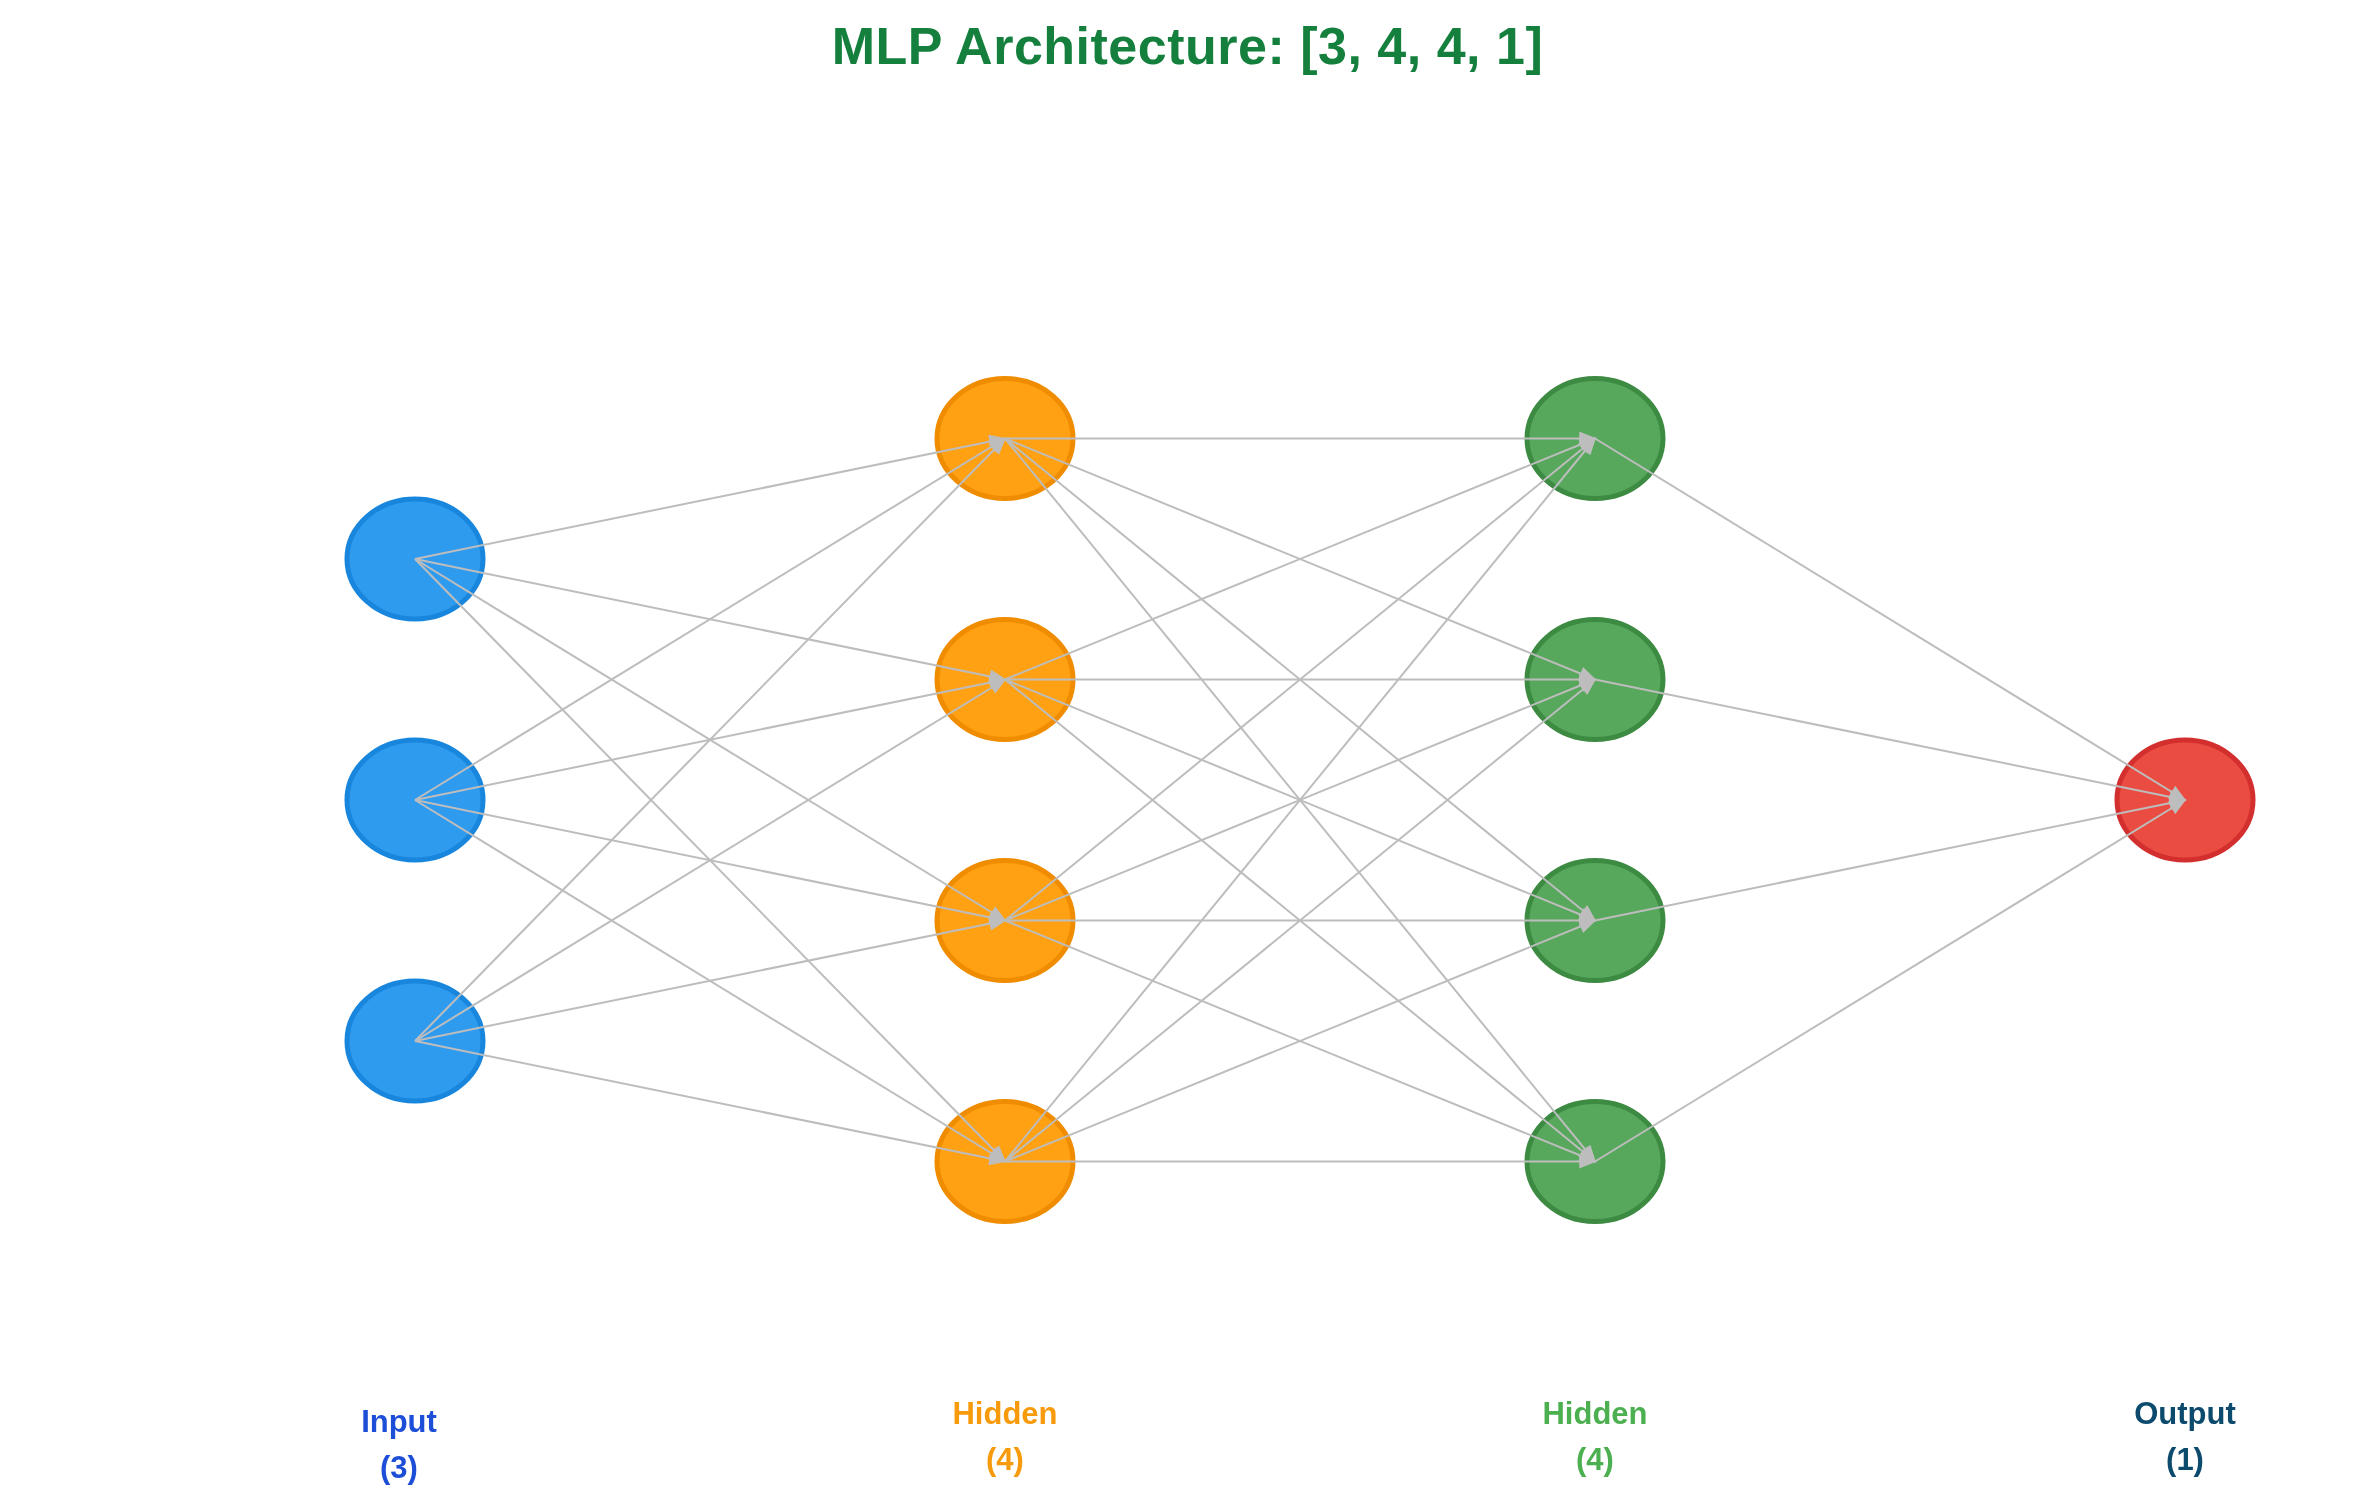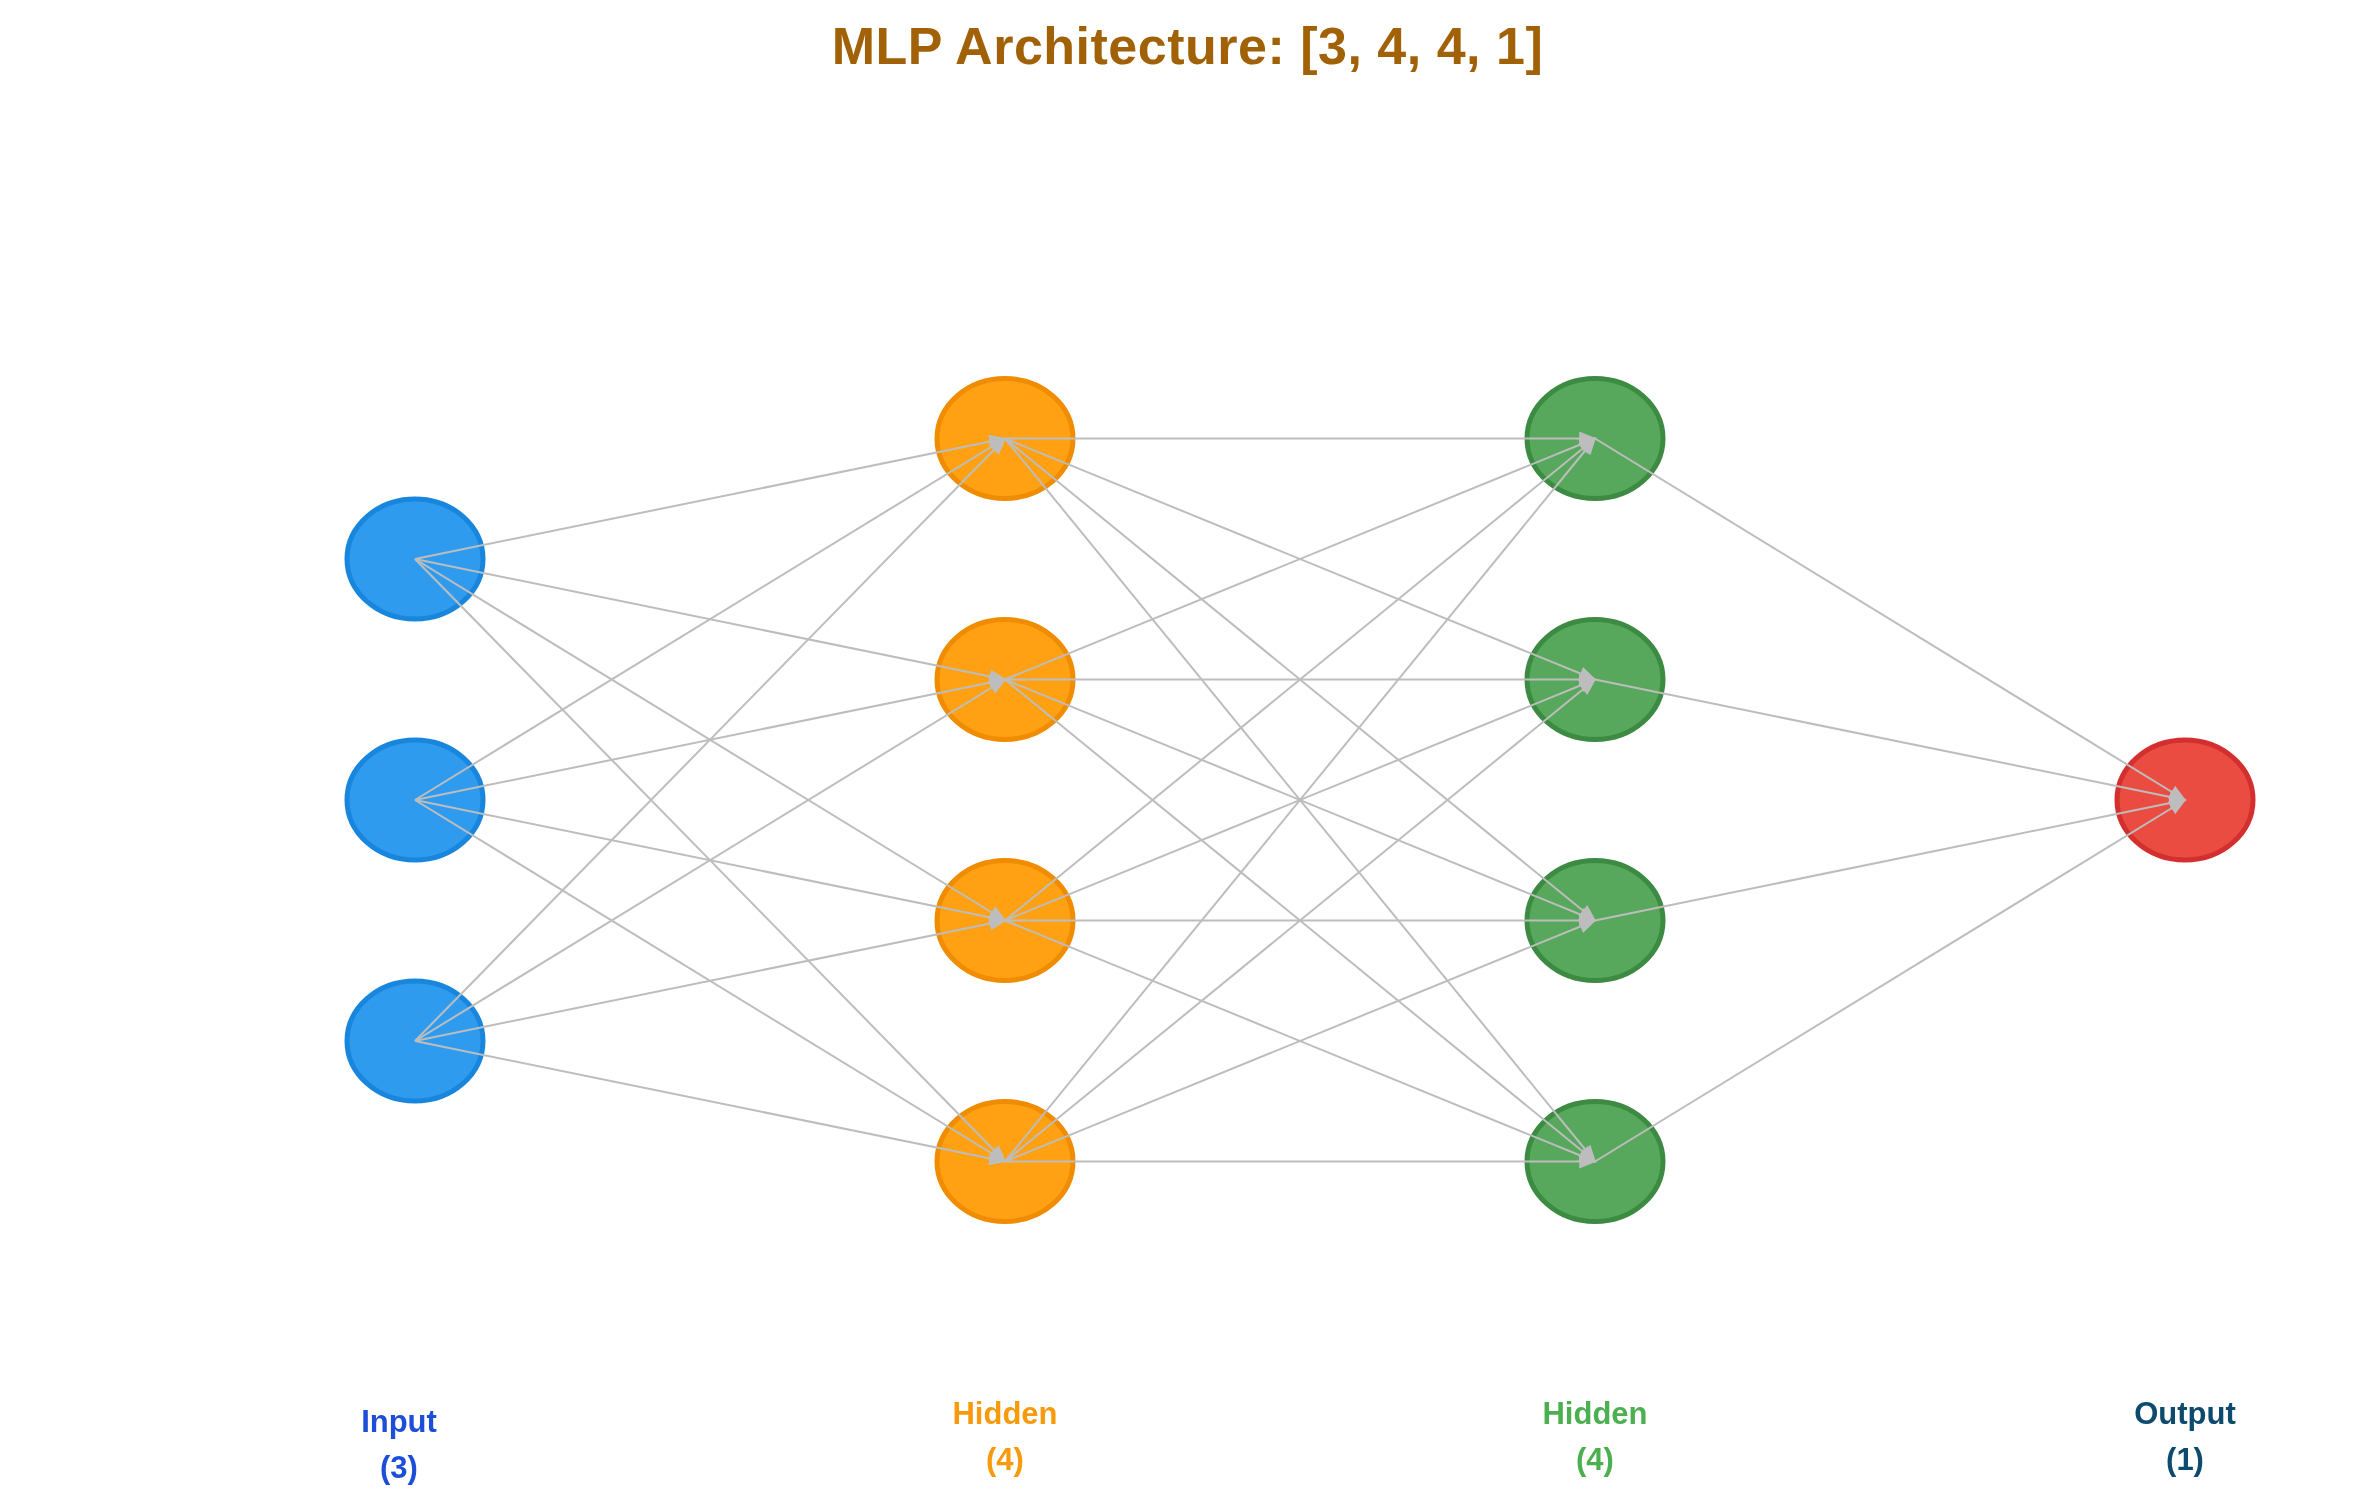--- a/index.html
+++ b/index.html
@@ -21,21 +21,21 @@
     height: 1489px;
   }
   .diagram-title {
     position: absolute;
     top: 16px;
     left: 0;
     width: 100%;
     text-align: center;
     font-size: 52px;
     font-weight: bold;
-    color: #a16207;
+    color: #15803d;
     letter-spacing: 0.5px;
   }
   svg.network {
     position: absolute;
     left: 0;
     top: 0;
   }
   .layer-labels {
     position: absolute;
     left: 0; top: 0;

